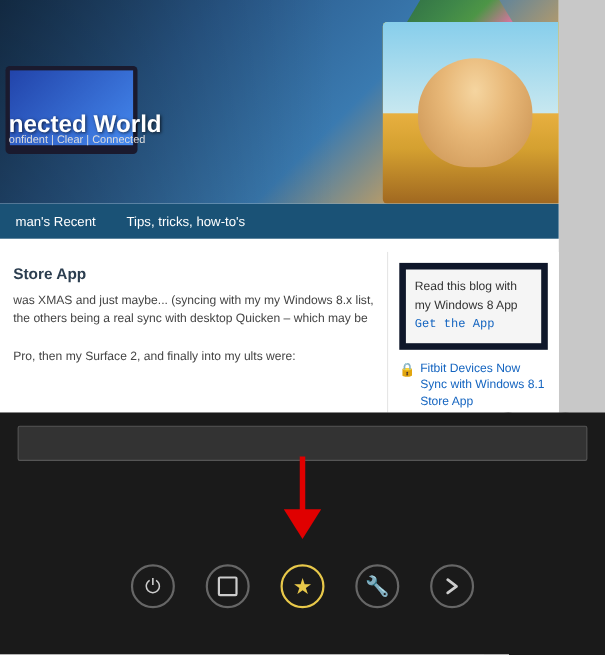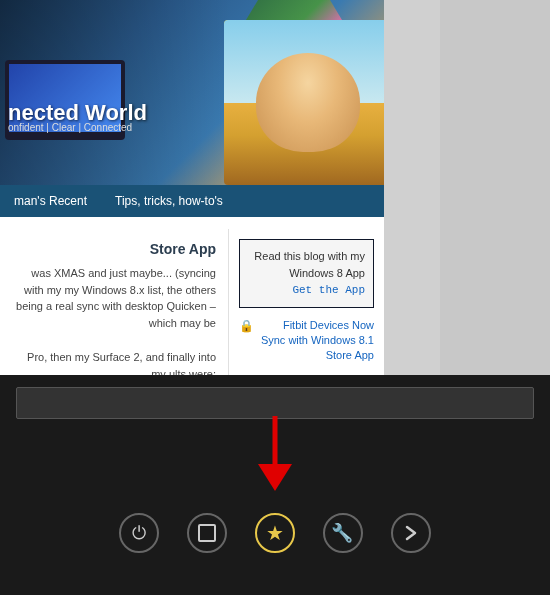--- a/index.html
+++ b/index.html
@@ -17,25 +17,24 @@
       width: 550px;
       height: 595px;
       position: relative;
     }
 
     
     .webpage {
       position: absolute;
       top: 0;
       left: 0;
-      width: 384px;
+      width: 508px;
       height: 375px;
       overflow: hidden;
       background: #fff;
-      text-align: right;
     }
 
     
     .hero {
       width: 100%;
       height: 185px;
       background: linear-gradient(135deg, #1a3a5c 0%, #2a5a8c 30%, #3a7ab0 60%, #c8a060 80%, #e0b870 100%);
       position: relative;
       overflow: hidden;
     }
@@ -174,21 +173,21 @@
 
     
     .content-right {
       width: 155px;
       padding: 10px;
       background: #fff;
     }
 
     .windows-app-box {
       background: #f5f5f5;
-      border: 1px solid #0f172a;
+      border: 6px solid #0f172a;
       padding: 8px;
       margin-bottom: 10px;
       font-size: 11px;
       color: #333;
       line-height: 1.5;
     }
 
     .windows-app-box a {
       color: #1565c0;
       text-decoration: none;

